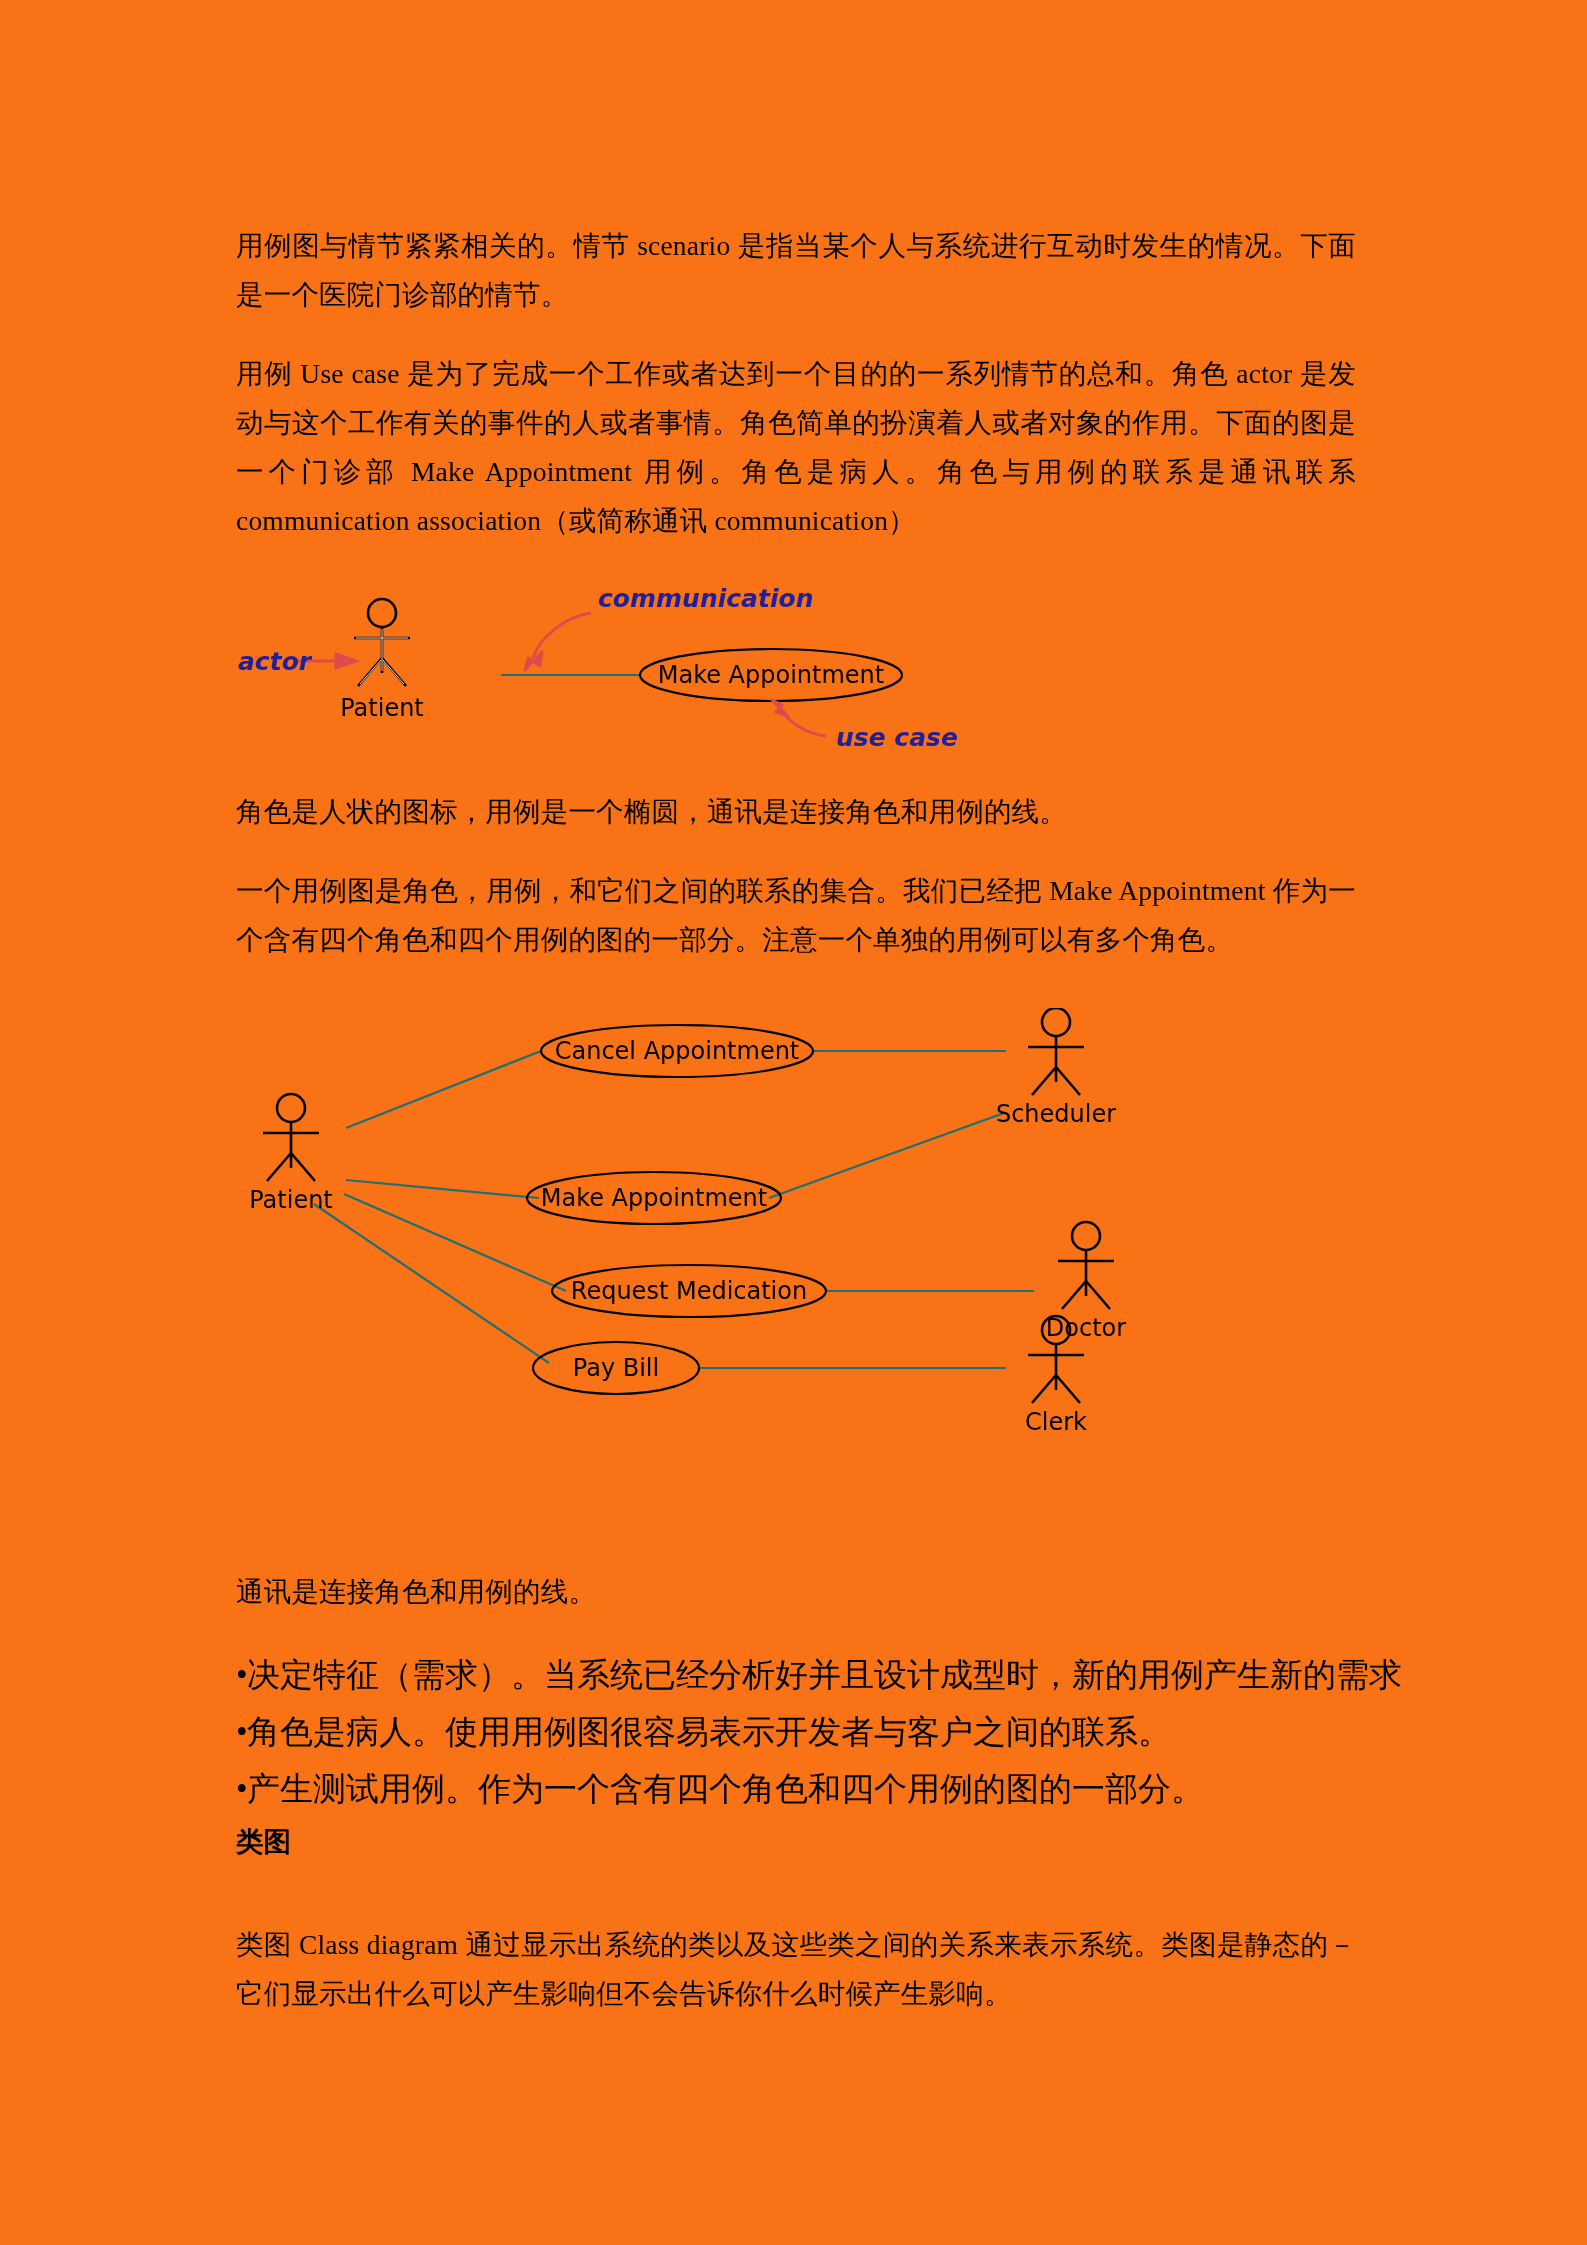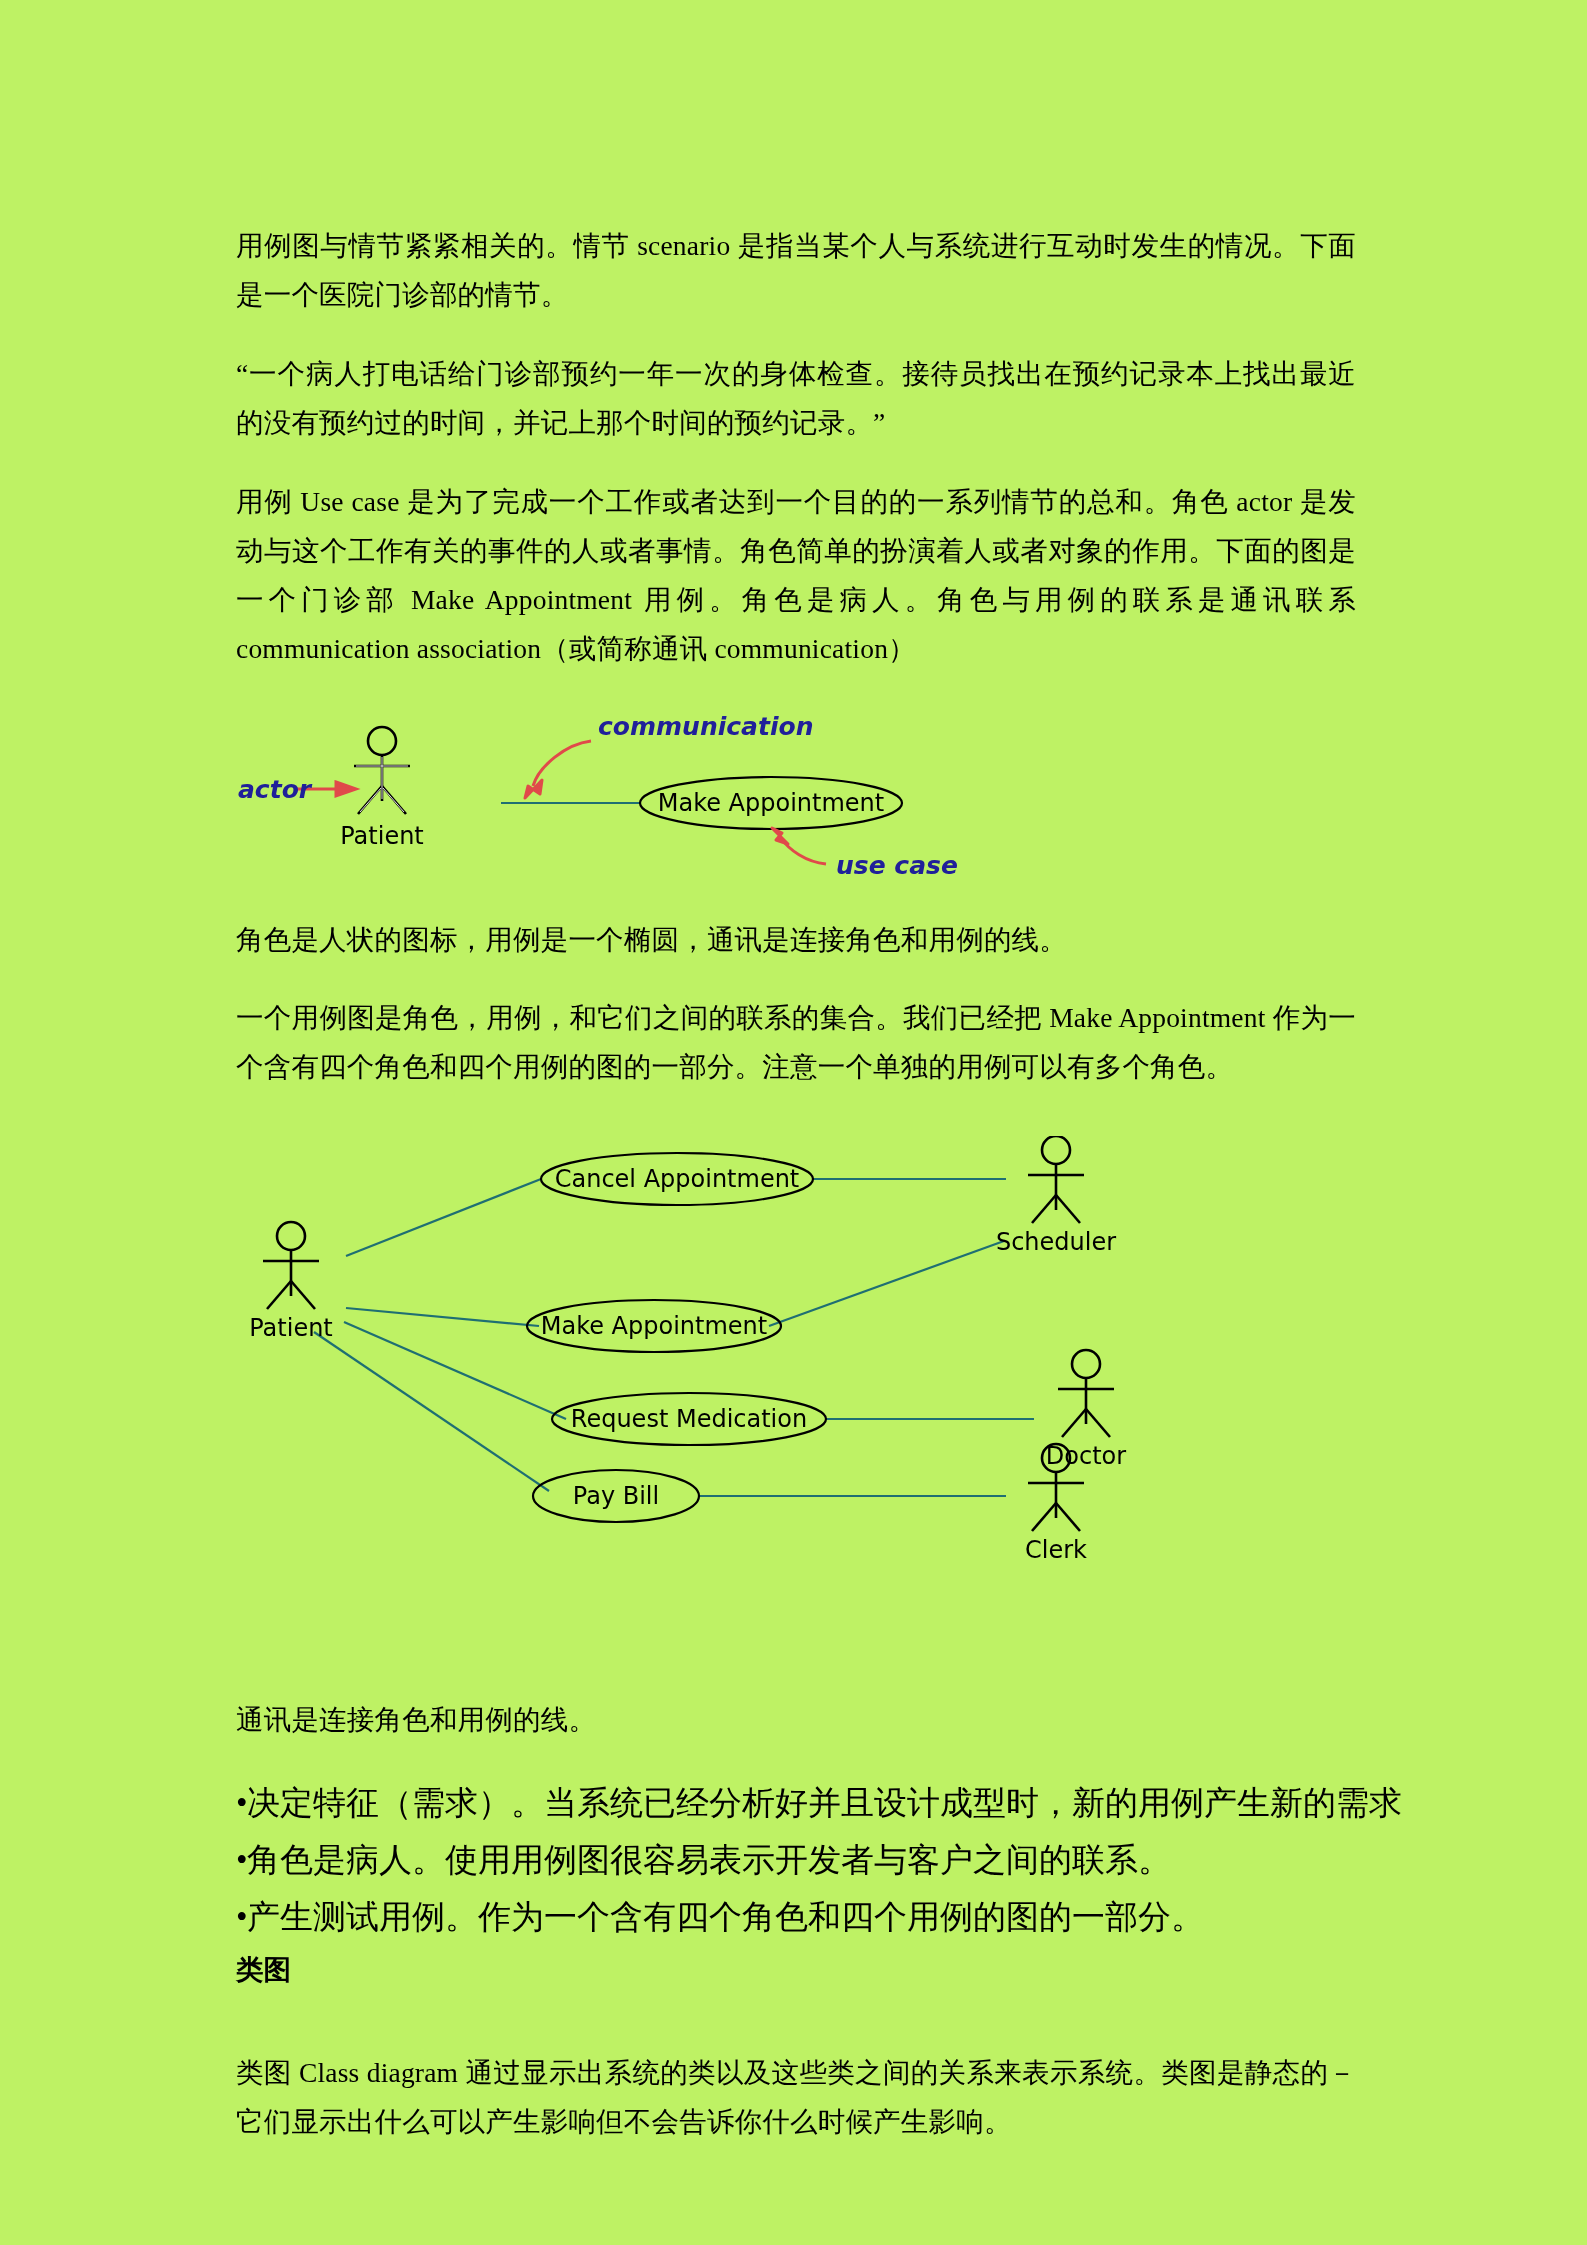--- a/index.html
+++ b/index.html
@@ -8,21 +8,21 @@
     background: #ffffff;
   }
   body {
     font-family: "Liberation Serif", "DejaVu Serif", serif;
     color: #000000;
   }
   .page {
     position: relative;
     width: 1587px;
     height: 2245px;
-    background: #bef264;
+    background: #f97316;
     overflow: hidden;
     box-sizing: border-box;
   }
   .content {
     position: absolute;
     left: 236px;
     top: 222px;
     width: 1120px;
   }
   p.body-text {
@@ -85,21 +85,20 @@
   }
 </style>
 </head>
 <body>
 
 <div class="page">
   <div class="content">
 
     <p class="body-text">用例图与情节紧紧相关的。情节 scenario 是指当某个人与系统进行互动时发生的情况。下面是一个医院门诊部的情节。</p>
 
-    <p class="body-text">“一个病人打电话给门诊部预约一年一次的身体检查。接待员找出在预约记录本上找出最近的没有预约过的时间，并记上那个时间的预约记录。”</p>
 
     <p class="body-text">用例 Use case 是为了完成一个工作或者达到一个目的的一系列情节的总和。角色 actor 是发动与这个工作有关的事件的人或者事情。角色简单的扮演着人或者对象的作用。下面的图是一个门诊部 Make Appointment 用例。角色是病人。角色与用例的联系是通讯联系 communication association（或简称通讯 communication）</p>
 
     <div class="diagram1">
       <svg class="dg-svg" width="1120" height="182" viewBox="0 0 1120 182" xmlns="http://www.w3.org/2000/svg">
 
         <line x1="265" y1="99" x2="404" y2="99" stroke="#1f6f73" stroke-width="2.2"></line>
 
         <g fill="none" stroke="#000000" stroke-width="2.6">
           <circle cx="146" cy="37" r="14"></circle>

